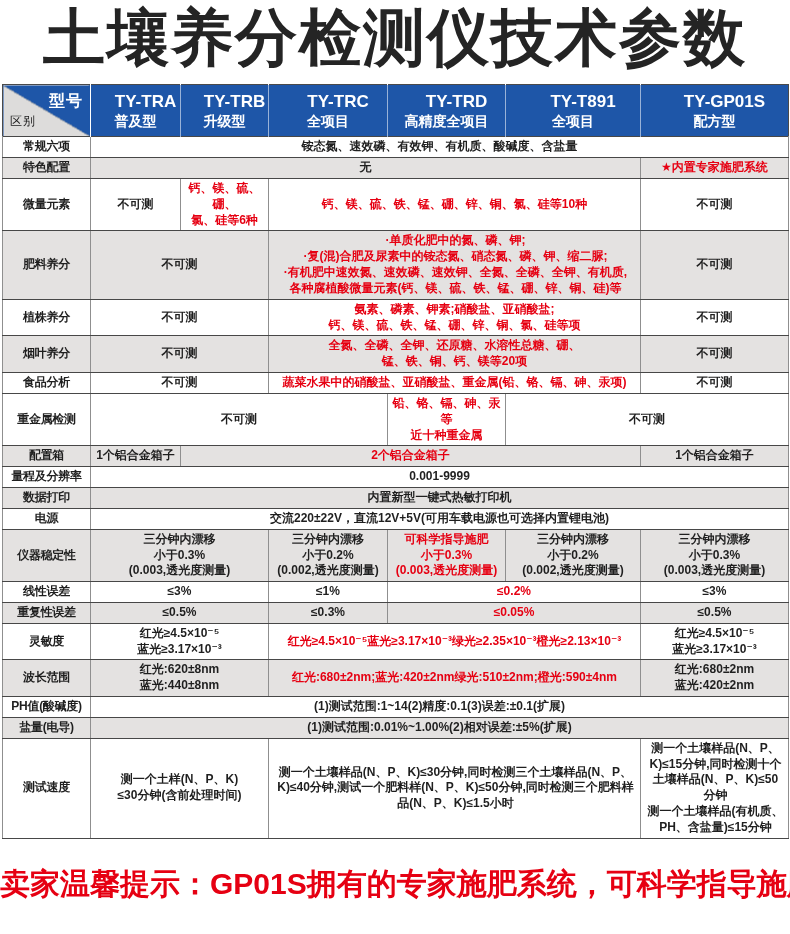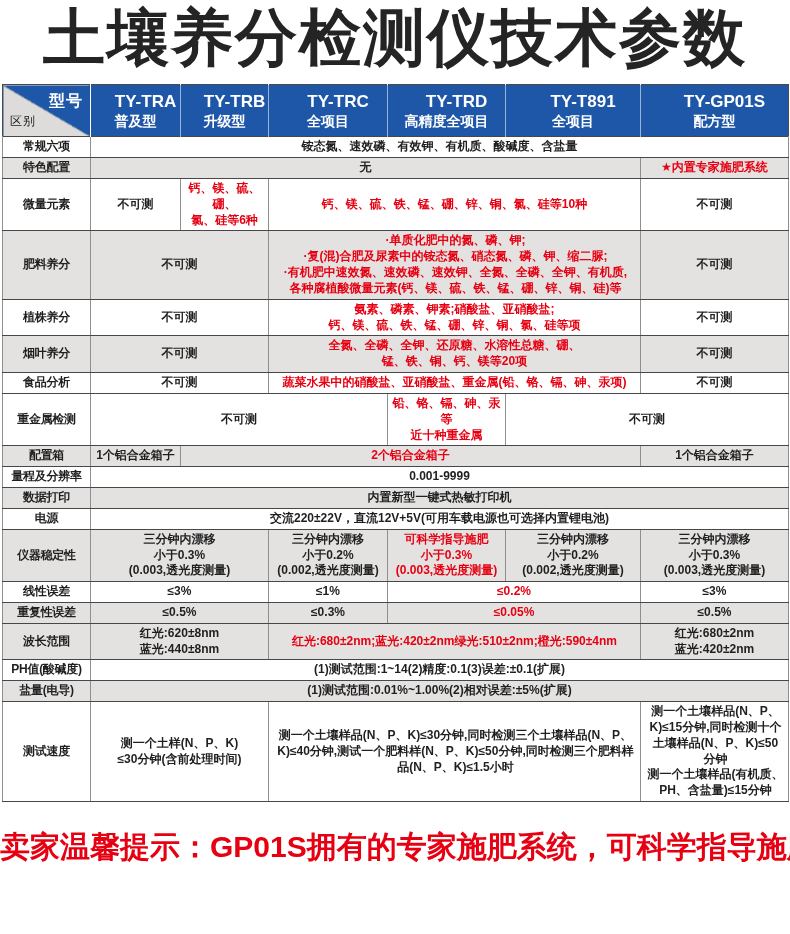--- a/index.html
+++ b/index.html
@@ -233,20 +233,28 @@
         <td colspan="2" class="red">≤0.2%</td>
         <td colspan="1">≤3%</td>
       </tr>
       <tr class="shaded">
         <td class="row-label">重复性误差</td>
         <td colspan="2">≤0.5%</td>
         <td colspan="1">≤0.3%</td>
         <td colspan="2" class="red">≤0.05%</td>
         <td colspan="1">≤0.5%</td>
       </tr>
+      <tr>
+        <td class="row-label">灵敏度</td>
+        <td colspan="2">红光≥4.5×10⁻⁵
+蓝光≥3.17×10⁻³</td>
+        <td colspan="3" class="red">红光≥4.5×10⁻⁵蓝光≥3.17×10⁻³绿光≥2.35×10⁻³橙光≥2.13×10⁻³</td>
+        <td colspan="1">红光≥4.5×10⁻⁵
+蓝光≥3.17×10⁻³</td>
+      </tr>
       <tr class="shaded">
         <td class="row-label">波长范围</td>
         <td colspan="2">红光:620±8nm
 蓝光:440±8nm</td>
         <td colspan="3" class="red">红光:680±2nm;蓝光:420±2nm绿光:510±2nm;橙光:590±4nm</td>
         <td colspan="1">红光:680±2nm
 蓝光:420±2nm</td>
       </tr>
       <tr>
         <td class="row-label">PH值(酸碱度)</td>

